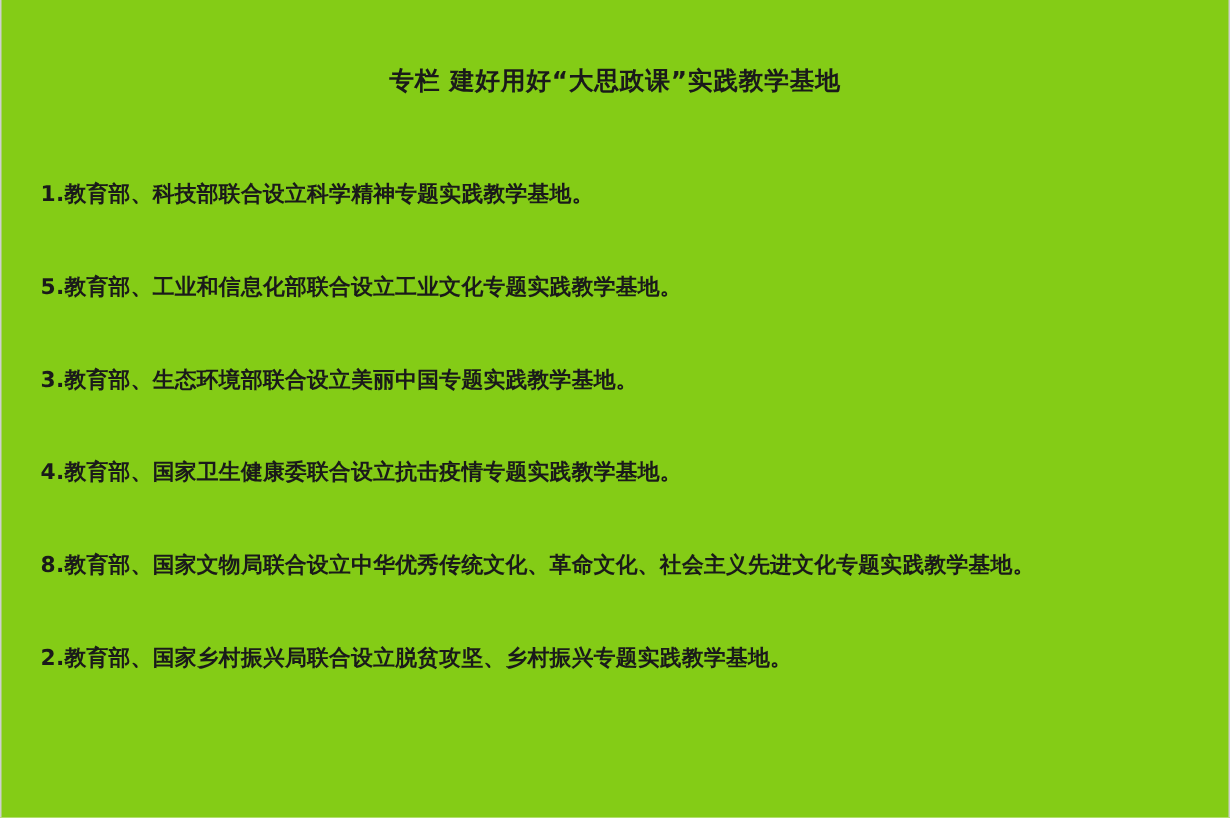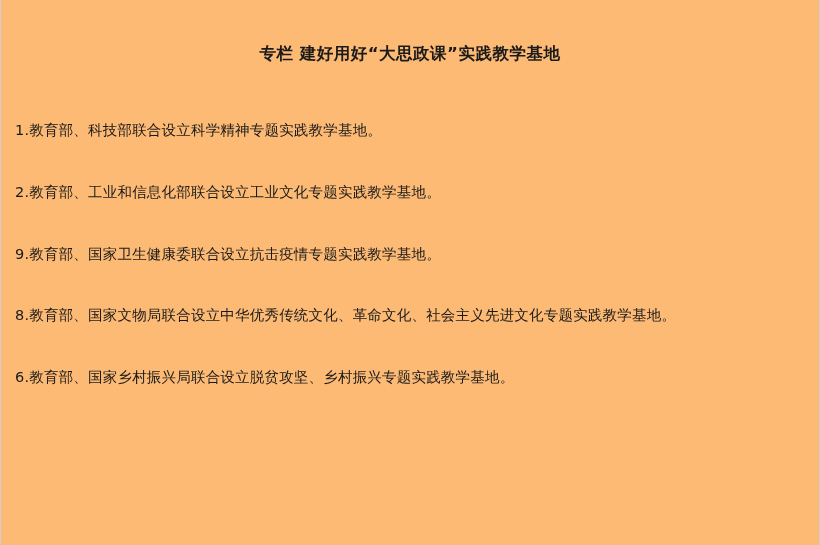--- a/index.html
+++ b/index.html
@@ -15,43 +15,44 @@
     overflow: hidden;
   }
   .doc-box {
     position: relative;
     box-sizing: border-box;
     width: 820px;
     height: 545px;
     border: 1px solid #cfcfcf;
     border-top: none;
     border-bottom: none;
-    background: #fdba74;
+    background: #84cc16;
     padding: 0;
   }
   .doc-inner {
     box-sizing: border-box;
     width: 100%;
     height: 100%;
     padding: 0 12px;
   }
   .title {
     text-align: center;
     font-size: 16.5px;
     font-weight: bold;
     letter-spacing: 0.5px;
     color: #1a1a1a;
     padding-top: 42px;
     padding-bottom: 0;
     line-height: 1.4;
   }
   .item-list {
-    margin: 0;
+    margin: 12px;
     padding: 0;
     list-style: none;
+    font-weight: bold;
   }
   .item {
     font-size: 14.5px;
     line-height: 1.5;
     color: #1a1a1a;
     padding-left: 2px;
     letter-spacing: 0.2px;
   }
   .item:nth-child(1) { margin-top: 55px; }
   .item { margin-top: 0; }
@@ -60,20 +61,21 @@
 </head>
 <body>
 
 <div class="doc-box">
   <div class="doc-inner">
 
     <div class="title">专栏  建好用好“大思政课”实践教学基地</div>
 
     <ul class="item-list">
       <li class="item">1.教育部、科技部联合设立科学精神专题实践教学基地。</li>
-      <li class="item">2.教育部、工业和信息化部联合设立工业文化专题实践教学基地。</li>
-      <li class="item">9.教育部、国家卫生健康委联合设立抗击疫情专题实践教学基地。</li>
+      <li class="item">5.教育部、工业和信息化部联合设立工业文化专题实践教学基地。</li>
+      <li class="item">3.教育部、生态环境部联合设立美丽中国专题实践教学基地。</li>
+      <li class="item">4.教育部、国家卫生健康委联合设立抗击疫情专题实践教学基地。</li>
       <li class="item">8.教育部、国家文物局联合设立中华优秀传统文化、革命文化、社会主义先进文化专题实践教学基地。</li>
-      <li class="item">6.教育部、国家乡村振兴局联合设立脱贫攻坚、乡村振兴专题实践教学基地。</li>
+      <li class="item">2.教育部、国家乡村振兴局联合设立脱贫攻坚、乡村振兴专题实践教学基地。</li>
     </ul>
 
   </div>
 </div>
 
 </body></html>

